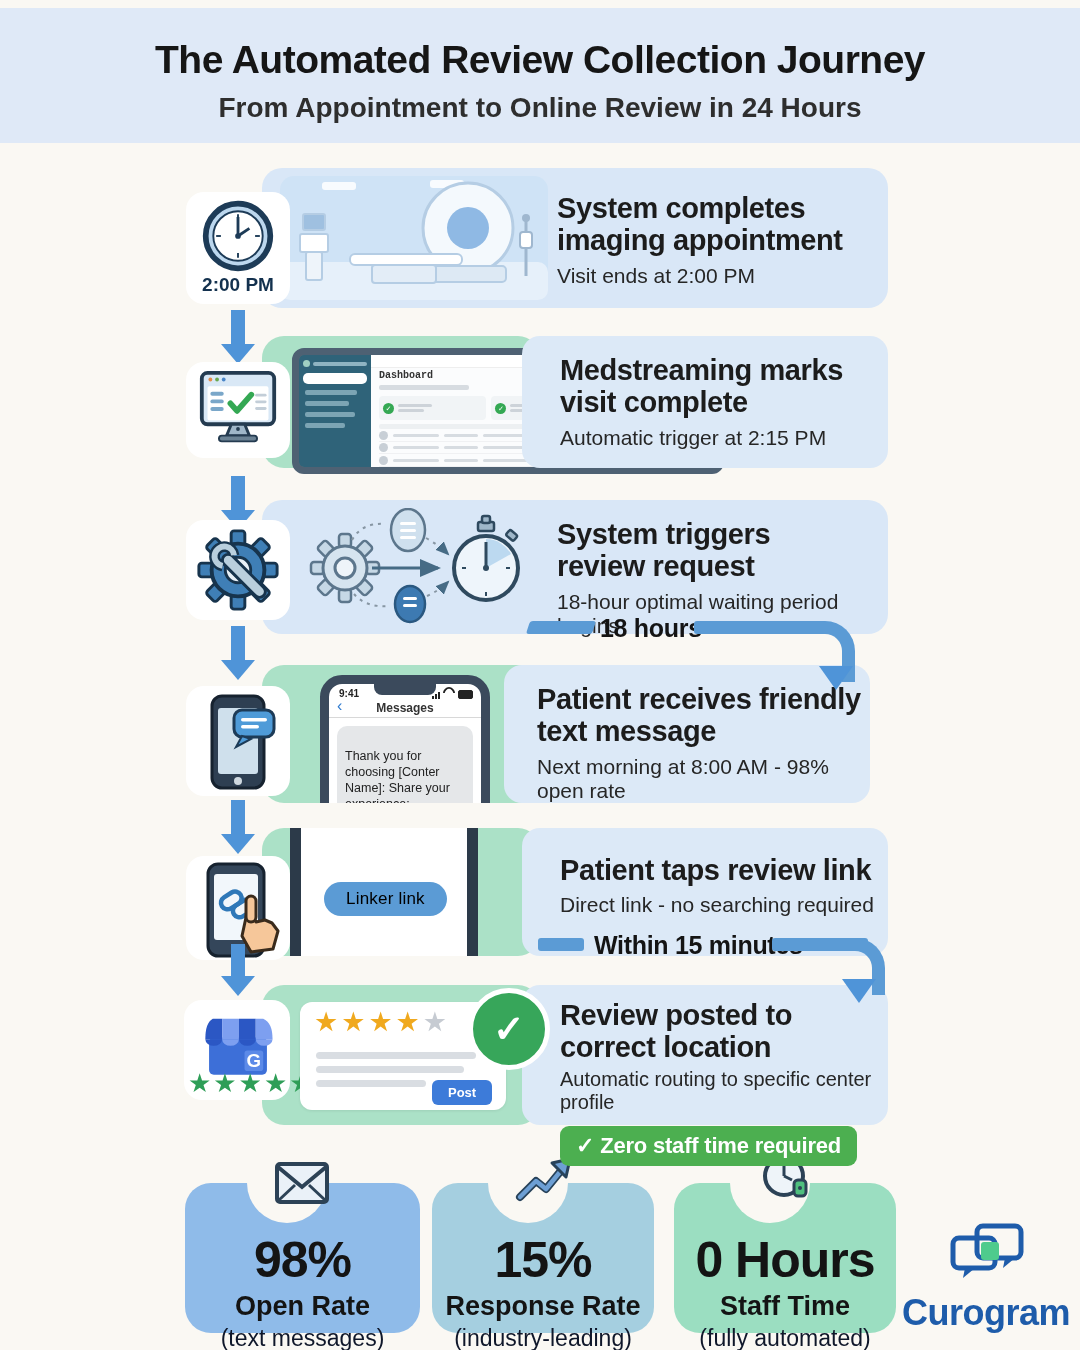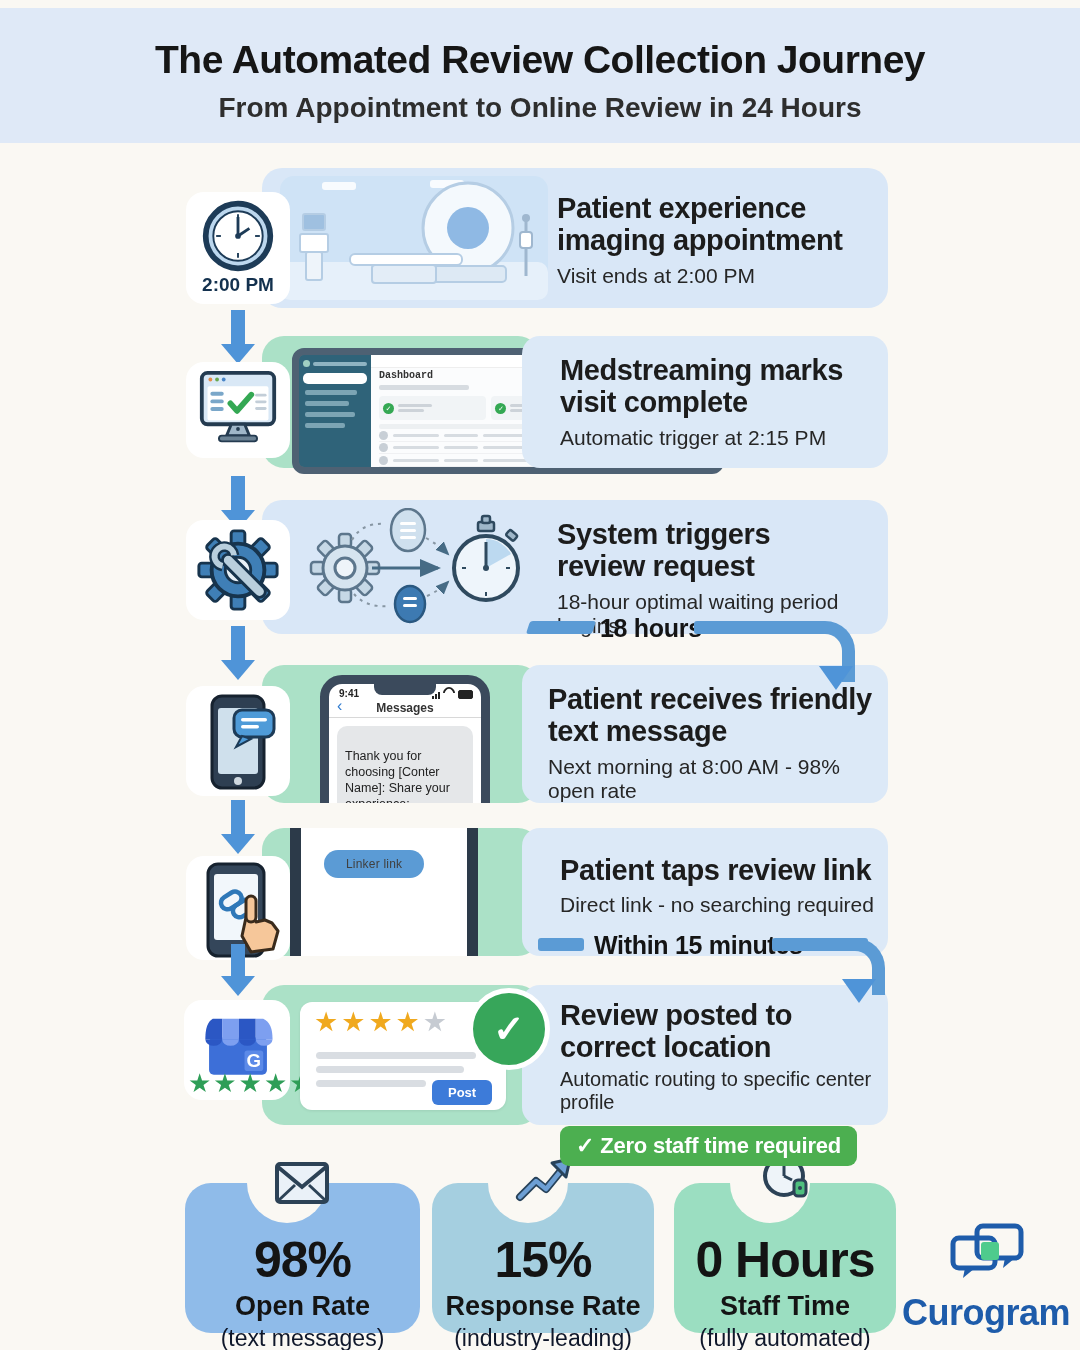--- a/index.html
+++ b/index.html
@@ -37,22 +37,22 @@
   .sig i{display:block;width:2px;background:#222;}
   .wifi{width:8px;height:8px;border:2px solid #222;border-radius:50%;border-left-color:transparent;border-bottom-color:transparent;transform:rotate(-45deg);}
   .batt{width:13px;height:7px;border:1px solid #222;border-radius:2px;background:#222;}
   .msgnav{display:flex;align-items:center;justify-content:center;position:relative;height:18px;border-bottom:1px solid #d8d8d8;font-size:12px;font-weight:700;color:#333;}
   .back{position:absolute;left:8px;top:-2px;font-size:16px;color:#2f7bd0;font-weight:400;}
   .bubble{margin:8px 8px 0 8px;background:#e5e7e9;border-radius:10px;padding:22px 8px;font-size:12.5px;line-height:1.28;color:#222;}
   .bubble .link{color:#2f7bd0;text-decoration:underline;}
   
   .p5bar{position:absolute;top:0;width:11px;height:100%;background:#2c3a49;}
   .p5screen{position:absolute;top:0;height:100%;background:#ffffff;}
-  .pill{position:absolute;background:#5b9bd5;color:#404040;font-size:12px;font-weight:500;border-radius:19px;
-        padding:7px 22px;letter-spacing:.2px;}
+  .pill{position:absolute;background:#5b9bd5;color:#000000;font-size:17px;font-weight:500;border-radius:19px;
+        padding:7px 22px;letter-spacing:.2px;margin-top:32px;}
   
   .rcard{position:absolute;background:#ffffff;border-radius:12px;box-shadow:0 1px 3px rgba(0,0,0,.08);}
   .rstars{position:absolute;font-size:27px;letter-spacing:3px;}
   .gold{color:#f0a91e;} .gray{color:#c6cbd2;} .greenstars{color:#2e9e57;}
   .rline{position:absolute;height:7px;border-radius:4px;background:#d9dde2;}
   .postbtn{position:absolute;background:#3d7bd9;color:#fff;font-size:13px;font-weight:700;border-radius:6px;padding:5px 16px;}
   .gcheck{position:absolute;width:72px;height:72px;border-radius:50%;background:#37a65a;border:5px solid #ffffff;
           display:flex;align-items:center;justify-content:center;color:#fff;font-size:38px;font-weight:700;z-index:6;}
   .badge{display:inline-block;margin-top:12px;background:#4caf50;color:#fff;font-size:22px;font-weight:700;
          border-radius:9px;padding:7px 16px;letter-spacing:-.2px;}
@@ -117,21 +117,21 @@
       <rect x="92" y="89" width="64" height="18" rx="3" fill="#e3edf7" stroke="#b5cde4" stroke-width="2"></rect>
       <rect x="20" y="58" width="28" height="18" rx="2" fill="#ffffff" stroke="#b5cde4" stroke-width="2"></rect>
       <rect x="23" y="38" width="22" height="16" rx="2" fill="#9fc0e0" stroke="#b5cde4" stroke-width="2"></rect>
       <rect x="26" y="76" width="16" height="28" rx="2" fill="#eef4fa" stroke="#b5cde4" stroke-width="2"></rect>
       <line x1="246" y1="44" x2="246" y2="100" stroke="#9fb7cf" stroke-width="3"></line>
       <circle cx="246" cy="42" r="4" fill="#9fb7cf"></circle>
       <rect x="240" y="56" width="12" height="16" rx="3" fill="#ffffff" stroke="#9fb7cf" stroke-width="2"></rect>
     </svg>
     <div style="position:absolute;left:295px;top:24px;width:320px;">
       <div class="stitle">
-        <span>Patient experience</span>
+        <span>System completes</span>
         <span>imaging appointment</span>
       </div>
       <div class="ssub">Visit ends at 2:00 PM</div>
     </div>
   </div>
 
   <div class="plate" style="left:186px;top:192px;width:104px;height:112px;"></div>
   <svg style="position:absolute;left:200px;top:198px;" width="76" height="76" viewBox="0 0 80 80">
     <circle cx="40" cy="40" r="34" fill="#bcd7ee" stroke="#1d3b57" stroke-width="6"></circle>
     <circle cx="40" cy="40" r="26" fill="#ffffff" stroke="#1d3b57" stroke-width="2"></circle>
@@ -364,21 +364,21 @@
         <span class="back">‹</span>
         <span>Messages</span>
       </div>
       <div class="bubble">
         <span>Thank you for choosing [Conter Name]: Share your experience:</span>
         <br>
         <span class="link">(Linl)</span>
       </div>
     </div>
   </div>
-  <div class="panel" style="left:522px;top:665px;width:366px;height:138px;z-index:5;padding-left:26px;">
+  <div class="panel" style="left:504px;top:665px;width:366px;height:138px;z-index:5;padding-left:33px;">
     <div class="stitle">
       <span>Patient receives friendly</span>
       <span>text message</span>
     </div>
     <div class="ssub">Next morning at 8:00 AM - 98% open rate</div>
   </div>
 
   <div class="plate" style="left:186px;top:686px;width:104px;height:110px;"></div>
   <svg style="position:absolute;left:198px;top:692px;" width="80" height="100" viewBox="0 0 80 100">
     <rect x="14" y="4" width="52" height="92" rx="10" fill="#2e3f52" stroke="#16222f" stroke-width="3"></rect>

